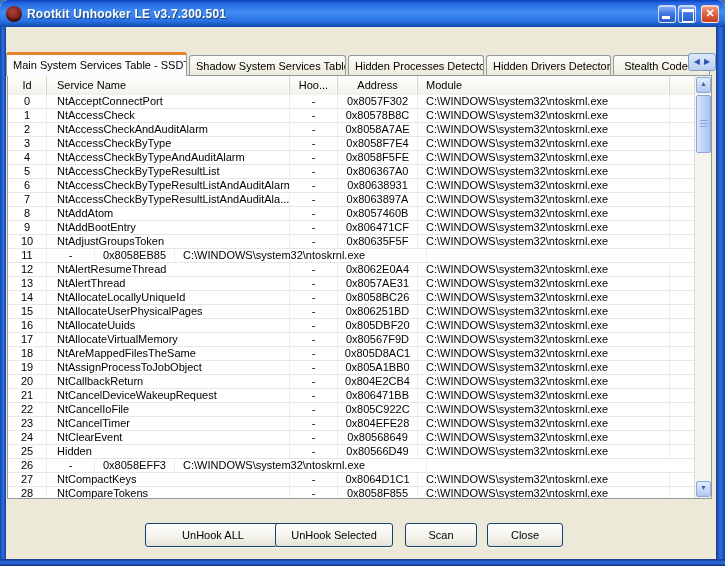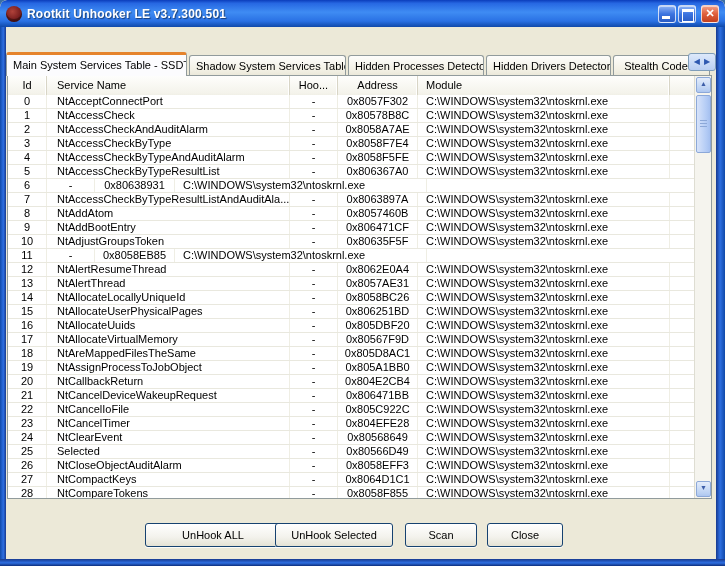--- a/index.html
+++ b/index.html
@@ -257,20 +257,21 @@
             <div class="td c-id">5</div>
             <div class="td c-name">NtAccessCheckByTypeResultList</div>
             <div class="td c-hook">-</div>
             <div class="td c-addr">0x806367A0</div>
             <div class="td c-module">C:\WINDOWS\system32\ntoskrnl.exe</div>
             <div class="td c-fill"></div>
           </div>
 
           <div class="tr">
             <div class="td c-id">6</div>
+            <div class="td c-name">NtAccessCheckByTypeResultListAndAuditAlarm</div>
             <div class="td c-hook">-</div>
             <div class="td c-addr">0x80638931</div>
             <div class="td c-module">C:\WINDOWS\system32\ntoskrnl.exe</div>
             <div class="td c-fill"></div>
           </div>
 
           <div class="tr">
             <div class="td c-id">7</div>
             <div class="td c-name">NtAccessCheckByTypeResultListAndAuditAla...</div>
             <div class="td c-hook">-</div>
@@ -426,30 +427,29 @@
             <div class="td c-id">24</div>
             <div class="td c-name">NtClearEvent</div>
             <div class="td c-hook">-</div>
             <div class="td c-addr">0x80568649</div>
             <div class="td c-module">C:\WINDOWS\system32\ntoskrnl.exe</div>
             <div class="td c-fill"></div>
           </div>
 
           <div class="tr">
             <div class="td c-id">25</div>
-            <div class="td c-name">Selected</div>
+            <div class="td c-name">Hidden</div>
             <div class="td c-hook">-</div>
             <div class="td c-addr">0x80566D49</div>
             <div class="td c-module">C:\WINDOWS\system32\ntoskrnl.exe</div>
             <div class="td c-fill"></div>
           </div>
 
           <div class="tr">
             <div class="td c-id">26</div>
-            <div class="td c-name">NtCloseObjectAuditAlarm</div>
             <div class="td c-hook">-</div>
             <div class="td c-addr">0x8058EFF3</div>
             <div class="td c-module">C:\WINDOWS\system32\ntoskrnl.exe</div>
             <div class="td c-fill"></div>
           </div>
 
           <div class="tr">
             <div class="td c-id">27</div>
             <div class="td c-name">NtCompactKeys</div>
             <div class="td c-hook">-</div>

